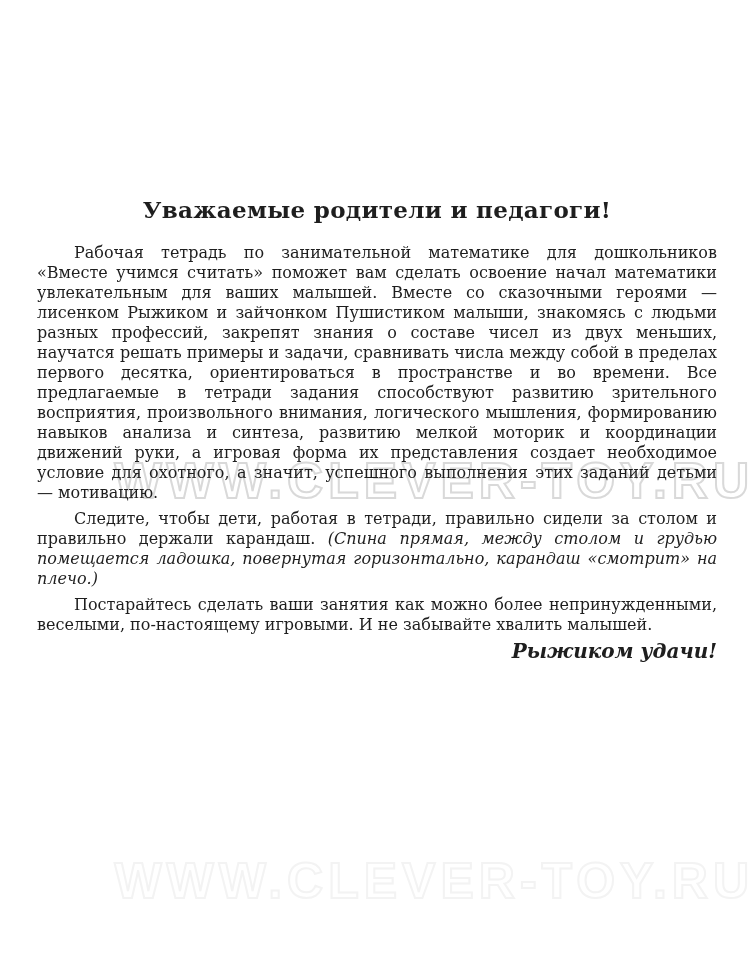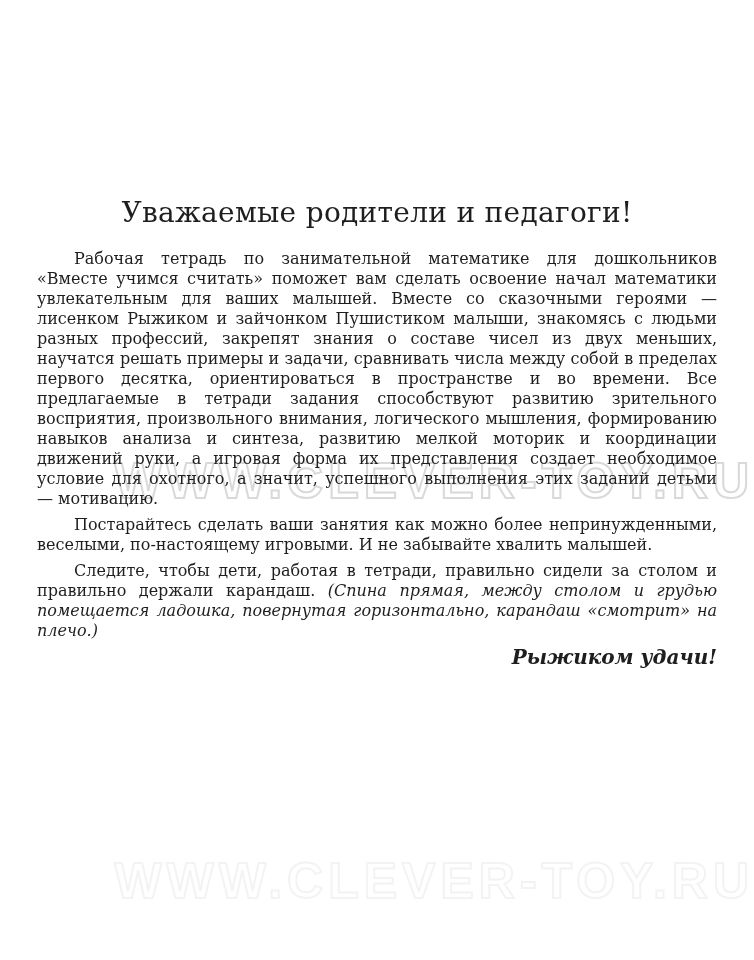--- a/index.html
+++ b/index.html
@@ -33,22 +33,22 @@
     pointer-events:none;
   }
   .wm-middle{top:452px;}
   .wm-bottom{top:852px;-webkit-text-stroke-color:var(--watermarkfaint);}
   .content{
     position:absolute;top:0;left:31px;width:692px;
     z-index:1;
   }
   .title{
     margin:196px 0 0 0;
-    font-size:28px;
-    font-weight:normal;
+    font-size:23px;
+    font-weight:bold;
     text-align:center;
     letter-spacing:0.3px;
   }
   .bodytext{
     margin-top:20px;
     font-size:16px;
     line-height:20px;
     text-align:justify;
   }
   .bodytext p{
@@ -79,21 +79,21 @@
   <div class="content">
 
     <h1 class="title">Уважаемые родители и педагоги!</h1>
 
     <div class="bodytext">
 
       <p>Рабочая тетрадь по занимательной математике для дошкольников «Вместе учимся считать» поможет вам сделать освоение начал математики увлекательным для ваших малышей. Вместе со сказочными героями — лисенком Рыжиком и зайчонком Пушистиком малыши, знакомясь с людьми разных профессий, закрепят знания о составе чисел из двух меньших, научатся решать примеры и задачи, сравнивать числа между собой в пределах первого десятка, ориентироваться в пространстве и во времени. Все предлагаемые в тетради задания способствуют развитию зрительного восприятия, произвольного внимания, логического мышления, формированию навыков анализа и синтеза, развитию мелкой моторик и координации движений руки, а игровая форма их представления создает необходимое условие для охотного, а значит, успешного выполнения этих заданий детьми — мотивацию.</p>
 
 
 
+      <p><span>Следите, чтобы дети, работая в тетради, правильно сидели за столом и правильно держали карандаш. </span><span class="note-italic">(Спина прямая, между столом и грудью помещается ладошка, повернутая горизонтально, карандаш «смотрит» на плечо.)</span></p>
+
       <p>Постарайтесь сделать ваши занятия как можно более непринужденными, веселыми, по-настоящему игровыми. И не забывайте хвалить малышей.</p>
-
-      <p><span>Следите, чтобы дети, работая в тетради, правильно сидели за столом и правильно держали карандаш. </span><span class="note-italic">(Спина прямая, между столом и грудью помещается ладошка, повернутая горизонтально, карандаш «смотрит» на плечо.)</span></p>
 
       <p class="signature">Рыжиком удачи!</p>
 
     </div>
   </div>
 </div>
 
 </body></html>

